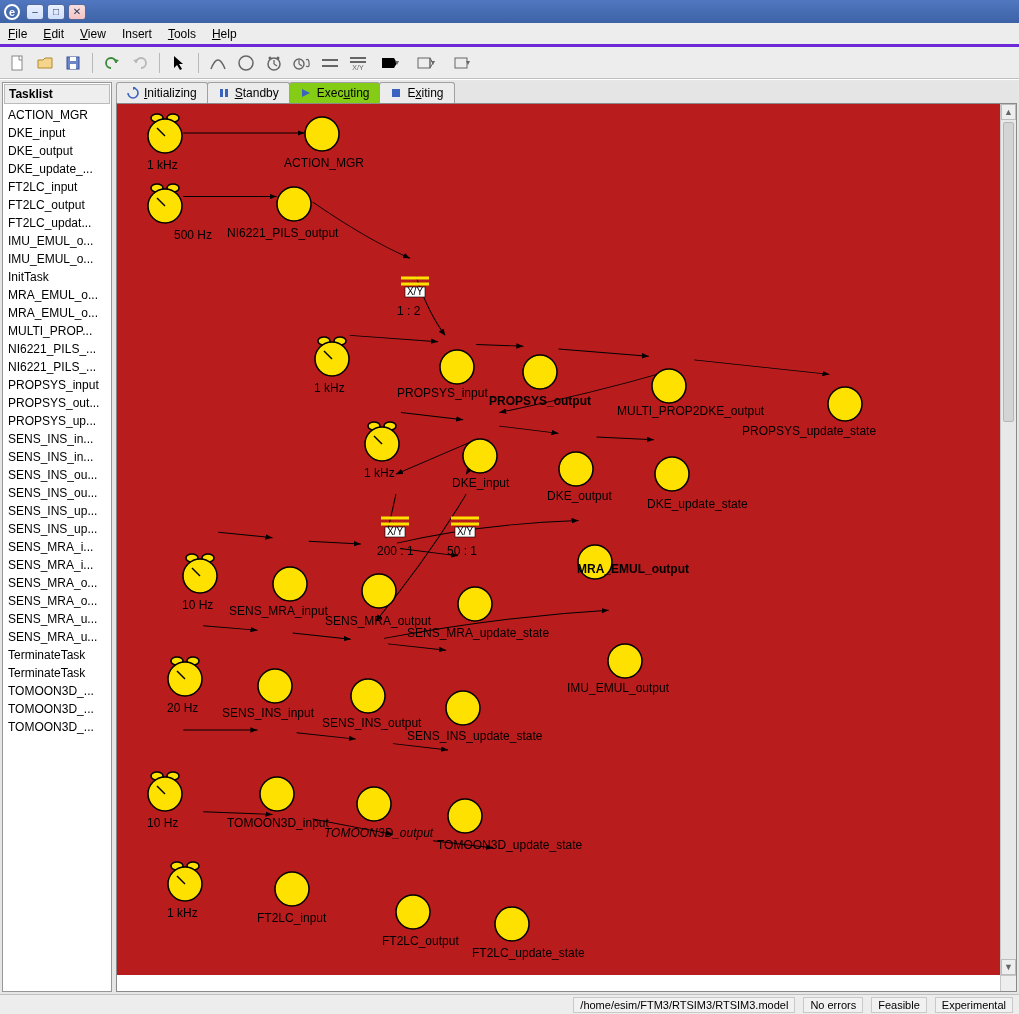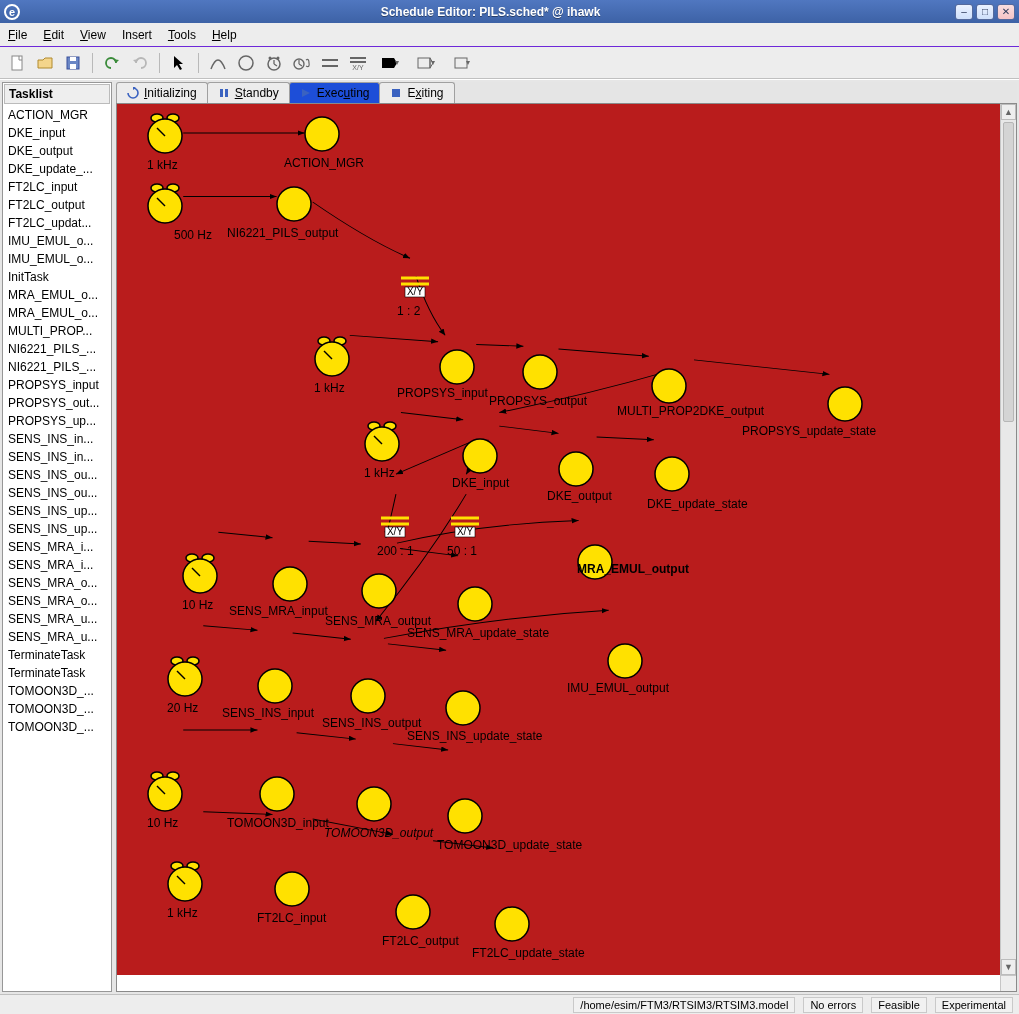--- a/index.html
+++ b/index.html
@@ -5,42 +5,42 @@
   * { box-sizing: border-box; margin: 0; padding: 0; }
   body { font-family: "Tahoma", "Liberation Sans", sans-serif; font-size: 12px; color: #000; background: #e6e6e6; width: 1019px; height: 1014px; overflow: hidden; display:flex; flex-direction:column; }
   
   .titlebar { height: 23px; background: linear-gradient(#5077c0,#3d62a6); display:flex; align-items:center; color:#fff; padding:0 4px; }
   .titlebar .app-icon { width:16px; height:16px; border-radius:50%; border:2px solid #fff; display:flex; align-items:center; justify-content:center; font-weight:bold; color:#fff; margin-right:6px; font-size:11px;}
   .titlebar .title { flex:1; text-align:center; font-weight:bold; text-shadow:0 1px 0 rgba(0,0,0,.4); font-size:12px;}
   .winbtns { display:flex; gap:3px; }
   .winbtn { width:18px; height:16px; background:linear-gradient(#eaf1ff,#cfe0fb); border:1px solid #54699c; border-radius:3px; display:flex; align-items:center; justify-content:center; font-size:10px; color:#2d3a5a; cursor:pointer;}
   .winbtn.close { background:linear-gradient(#f9dedf,#f5c3c6);}
   
-  .menubar { height:24px; background:#ededed; border-bottom:1px solid #6d28d9; display:flex; align-items:center; padding:0 8px; gap:16px;}
+  .menubar { height:24px; background:#ededed; border-bottom:3px solid #6d28d9; display:flex; align-items:center; padding:0 8px; gap:16px;}
   .menuitem { cursor:pointer; }
   .menuitem .u { text-decoration:underline; }
   
   .toolbar { height:32px; background:#ededed; border-bottom:1px solid #c0c0c0; display:flex; align-items:center; padding:0 6px; gap:6px;}
   .tbtn { width:22px; height:22px; border:1px solid transparent; border-radius:3px; display:flex; align-items:center; justify-content:center; cursor:pointer; }
   .tsep { width:1px; height:20px; background:#b9b9b9; margin:0 2px;}
   .dropdown-caret { font-size:8px; color:#666; margin-left:-2px;}
   svg { display:block; }
   
   .main { flex:1; display:flex; border-top:1px solid #fff; overflow:hidden;}
   
   .tasklist-panel { width:110px; background:#fff; border:1px solid #979797; margin:2px; display:flex; flex-direction:column;}
   .tasklist-header { background:#eee; border:1px solid #bbb; padding:2px 4px; font-weight:bold; margin:1px;}
   .tasklist-items { flex:1; overflow:hidden; padding:1px;}
   .tasklist-items div { padding:2px 4px; white-space:nowrap; overflow:hidden; text-overflow:ellipsis; cursor:pointer; }
   
   .content { flex:1; display:flex; flex-direction:column; margin:2px; }
   
   .tabrow { display:flex; background:#e5e5e5;align-items:flex-end; }
   .tab { display:flex; align-items:center; gap:5px; padding:3px 10px; border:1px solid #a0a0a0; border-bottom:none; background:#ececec; margin-right:-1px; cursor:pointer; border-radius:3px 3px 0 0;}
-  .tab.active { background:#1d4ed8; }
+  .tab.active { background:#84cc16; }
   .tab .tabicon { width:12px; height:12px; display:flex; align-items:center; justify-content:center; }
   .tab .u { text-decoration: underline; }
   
   .canvas-wrap { flex:1; border:1px solid #8a8a8a; background:#fff; position:relative; overflow:hidden;}
   .canvas { position:absolute; inset:0 16px 16px 0; background:#b91c1c; overflow:hidden; }
   .vscroll { position:absolute; right:0; top:0; bottom:16px; width:16px; background:#e8e8e8; border-left:1px solid #c6c6c6;}
   .vscroll .sbtn { height:16px; background:#eee; border:1px solid #bcbcbc; margin:0; display:flex; align-items:center; justify-content:center; font-size:9px; color:#666;}
   .vscroll .thumb { position:absolute; left:2px; right:2px; top:18px; height:300px; background:#d4d4d4; border:1px solid #b6b6b6; border-radius:2px;}
   .hscroll-filler { position:absolute; right:0; bottom:0; height:16px; width:16px; background:#eee; border-top:1px solid #c6c6c6; border-left:1px solid #c6c6c6;}
   
@@ -57,21 +57,20 @@
   
   .statusbar { height:20px; background:#ededed; border-top:1px solid #c0c0c0; display:flex; align-items:center; justify-content:flex-end; gap:8px; padding:0 6px;}
   .statusbar .cell { border:1px solid #c9c9c9; padding:1px 6px; background:#f1f1f1; font-size:11px;}
   .statusbar .path { flex: 0 0 auto; }
 </style>
 </head>
 <body>
 
 <div class="titlebar">
   <div class="app-icon">e</div>
-  <div class="title">Schedule Editor: PILS.sched* @ ihawk</div>
   <div class="winbtns">
     <div class="winbtn">–</div>
     <div class="winbtn">□</div>
     <div class="winbtn close">✕</div>
   </div>
 </div>
 
 <div class="menubar">
   <span class="menuitem"><span class="u">F</span><span>ile</span></span>
   <span class="menuitem"><span class="u">E</span>dit</span>
@@ -379,21 +378,21 @@
               <svg width="36" height="36">
                 <circle cx="18" cy="18" r="17" class="body"></circle>
               </svg>
             </div>
             <div class="nodelabel" style="left: 280px; top: 282px;">PROPSYS_input</div>
             <div class="node tasknode" style="left: 405px; top: 250px;">
               <svg width="36" height="36">
                 <circle cx="18" cy="18" r="17" class="body"></circle>
               </svg>
             </div>
-            <div class="nodelabel" style="left: 372px; top: 290px;">PROPSYS_output</div>
+            <div class="nodelabel" style="left: 372px; top: 290px; font-weight: bold;">PROPSYS_output</div>
             <div class="node tasknode" style="left: 534px; top: 264px;">
               <svg width="36" height="36">
                 <circle cx="18" cy="18" r="17" class="body"></circle>
               </svg>
             </div>
             <div class="nodelabel" style="left: 500px; top: 300px;">MULTI_PROP2DKE_output</div>
             <div class="node tasknode" style="left: 710px; top: 282px;">
               <svg width="36" height="36">
                 <circle cx="18" cy="18" r="17" class="body"></circle>
               </svg>

